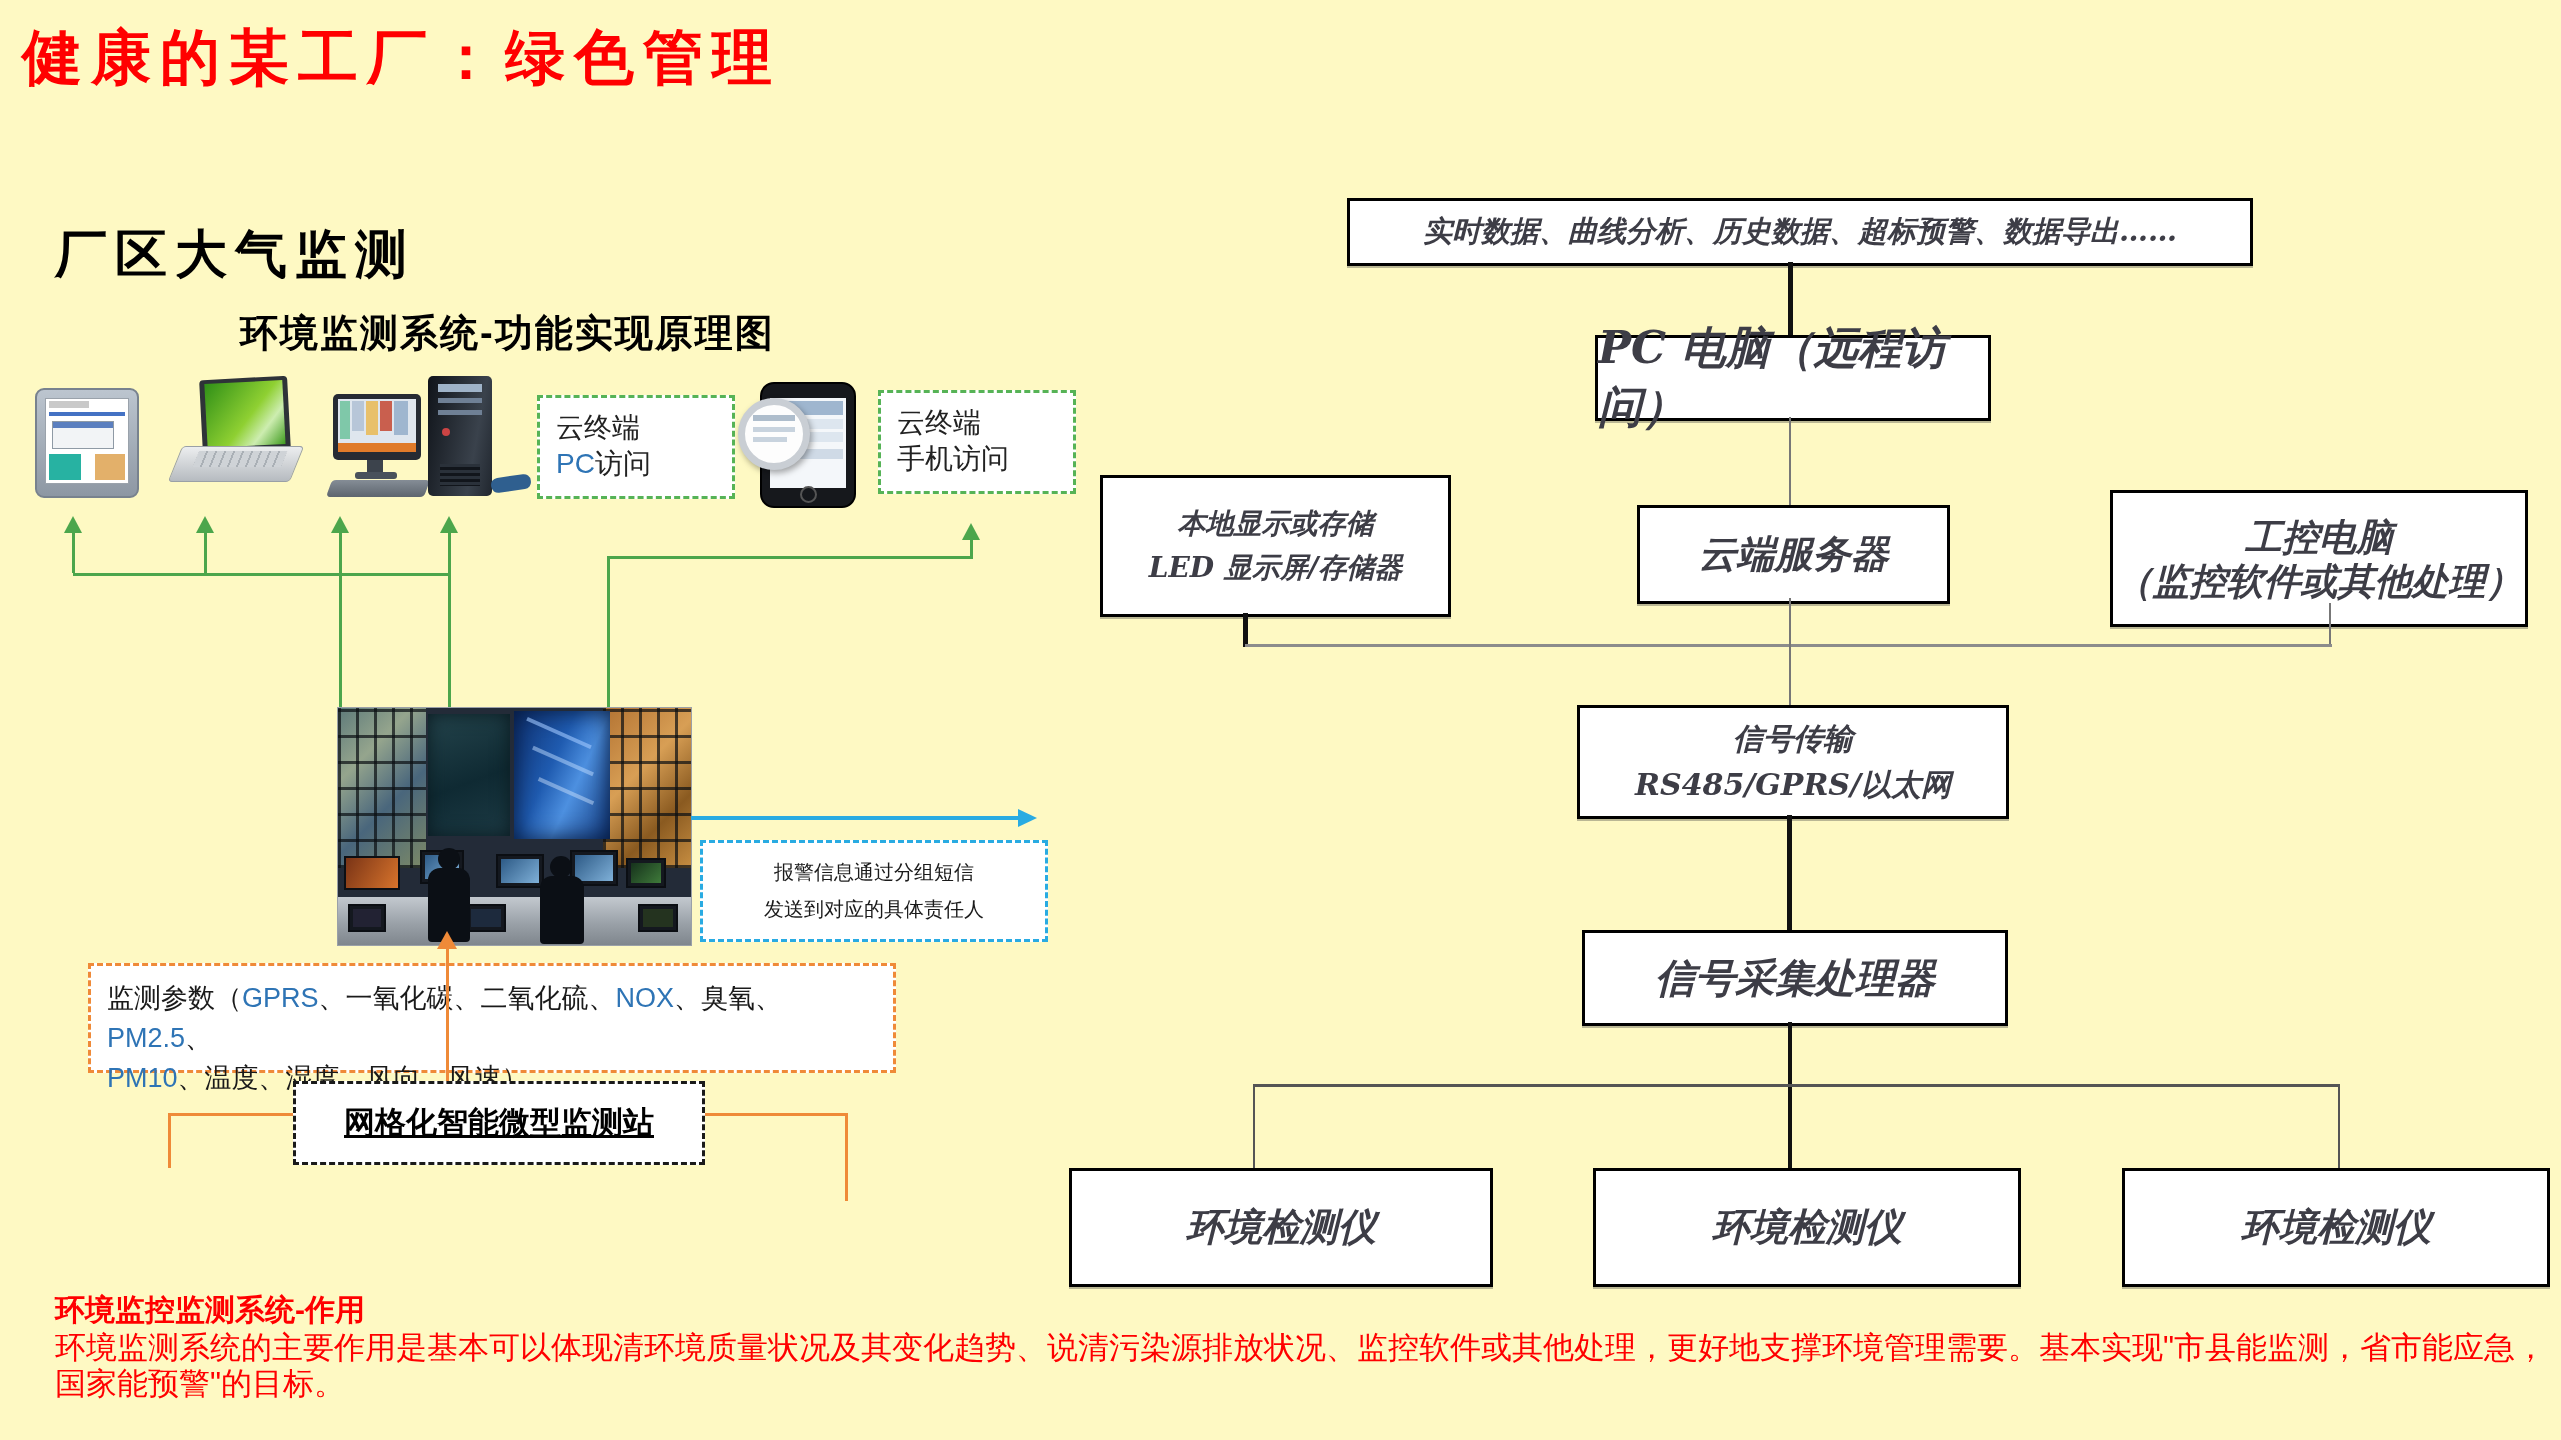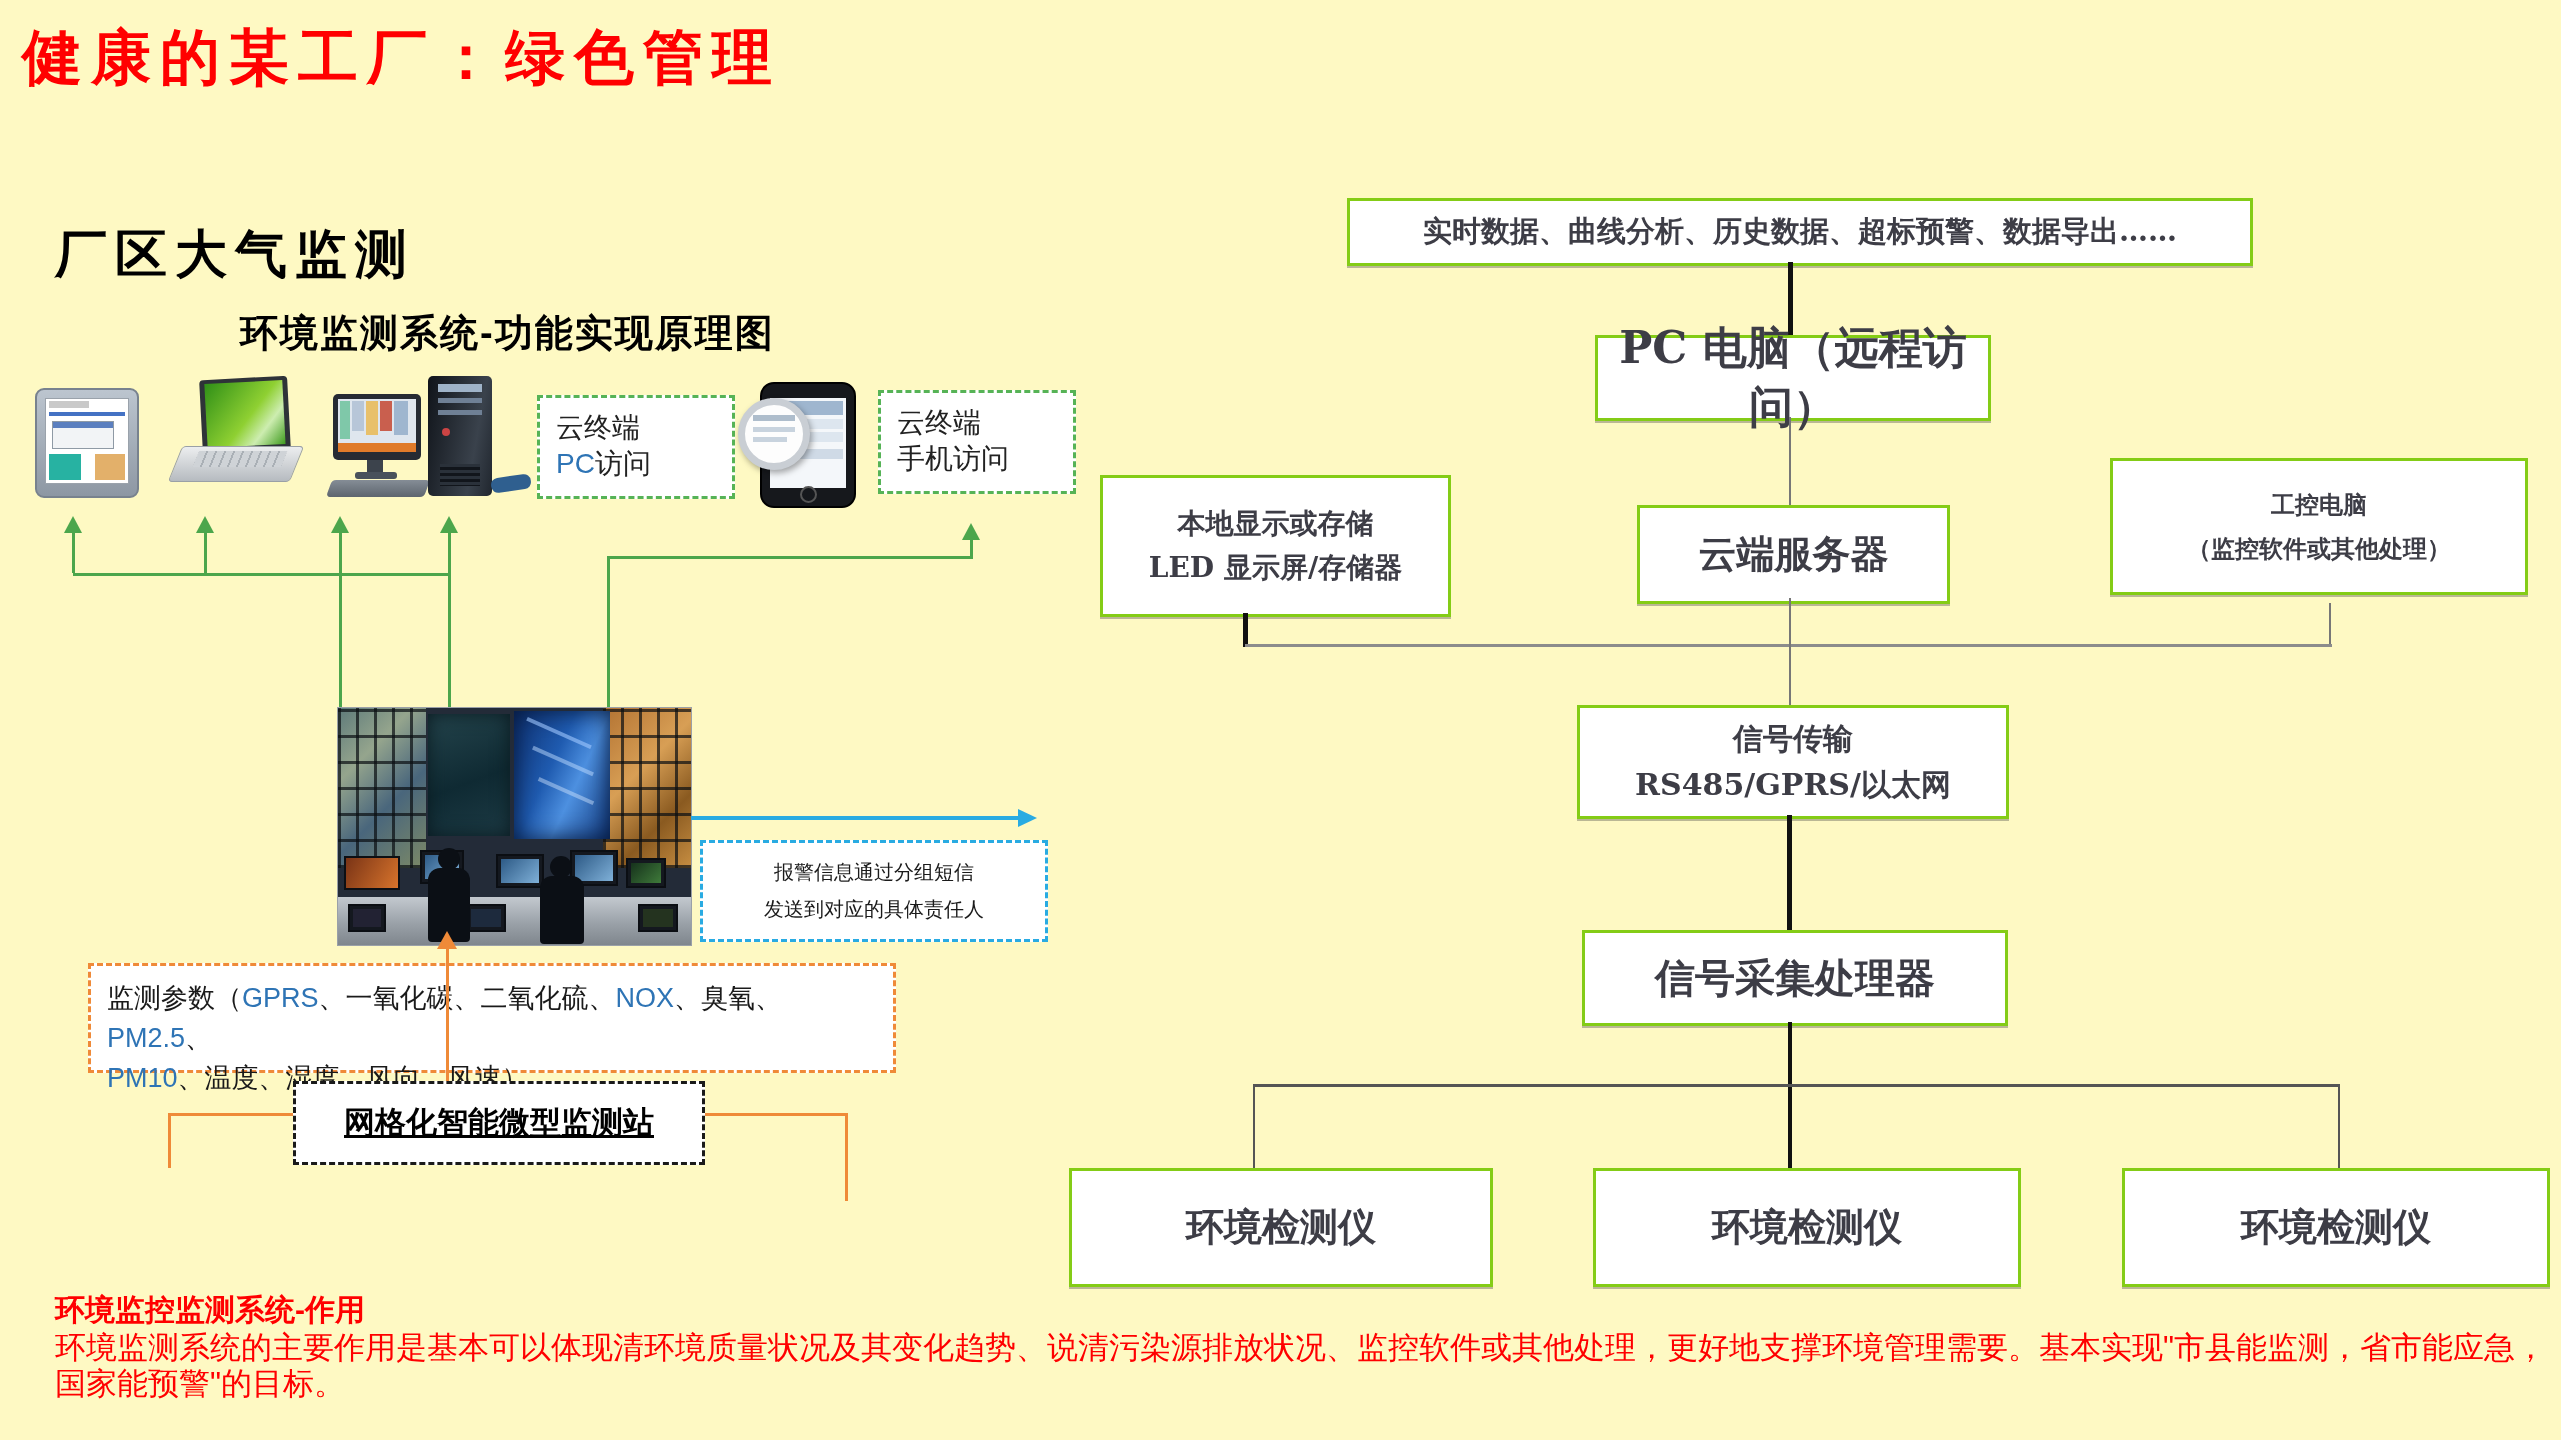--- a/index.html
+++ b/index.html
@@ -9,24 +9,24 @@
   .hline,.vline{position:absolute;}
   
   .main-title{font-size:60px;font-weight:bold;color:#ff0000;letter-spacing:9px;white-space:nowrap;}
   .section-title{font-size:52px;font-weight:bold;color:#000;letter-spacing:8px;white-space:nowrap;}
   .diagram-title{font-size:38px;font-weight:600;color:#000;letter-spacing:2px;white-space:nowrap;}
   
   .gdash{border:3px dashed #56b356;background:#fff;font-size:28px;line-height:36px;
          padding:12px 16px;color:#222;}
   .em-blue{color:#2e74b5;}
   
-  .fbox{position:absolute;background:#fff;border:3px solid #84cc16;color:#3d3d46;
+  .fbox{position:absolute;background:#fff;border:3px solid #000000;color:#3d3d46;
         display:flex;flex-direction:column;align-items:center;justify-content:center;
-        font-family:"DejaVu Serif",serif;font-weight:600;text-align:center;
-        box-shadow:0 2px 0 rgba(60,60,60,.35);}
+        font-family:"DejaVu Serif",serif;font-weight:600;
+        box-shadow:0 2px 0 rgba(60,60,60,.35);font-style:italic;}
   
   .bluedash{position:absolute;border:3px dashed #29abe2;background:#fff;color:#1a1a1a;
             font-size:20px;line-height:37px;display:flex;flex-direction:column;
             align-items:center;justify-content:center;text-align:center;}
   .orangedash{position:absolute;border:3px dashed #ef8a38;background:#fff;color:#1a1a1a;
               font-size:27px;line-height:40px;padding:12px 16px;}
   .blackdash{position:absolute;border:3px dashed #1a1a1a;background:#fff;color:#000;
              font-size:31px;font-weight:bold;display:flex;align-items:center;justify-content:center;}
   
   .tri-up{position:absolute;width:0;height:0;border-left:9px solid transparent;
@@ -229,21 +229,21 @@
 
   <div class="fbox" style="left:1100px;top:475px;width:345px;height:136px;font-size:28px;line-height:44px;">
     <div>本地显示或存储</div>
     <div>LED 显示屏/存储器</div>
   </div>
 
   <div class="fbox" style="left:1637px;top:505px;width:307px;height:93px;font-size:38px;">
     <div>云端服务器</div>
   </div>
 
-  <div class="fbox" style="left:2110px;top:458px;width:412px;height:131px;font-size:24px;line-height:44px;">
+  <div class="fbox" style="left:2110px;top:490px;width:412px;height:131px;font-size:37px;line-height:44px;">
     <div>工控电脑</div>
     <div>（监控软件或其他处理）</div>
   </div>
 
   <div class="vline" style="left:1243px;top:613px;width:5px;height:34px;background:#111;"></div>
   <div class="vline" style="left:2329px;top:603px;width:2px;height:44px;background:#777;"></div>
   <div class="hline" style="left:1245px;top:644px;width:1087px;height:3px;background:#8c8c8c;"></div>
   <div class="vline" style="left:1789px;top:598px;width:2px;height:107px;background:#777;"></div>
 
   <div class="fbox" style="left:1577px;top:705px;width:426px;height:108px;font-size:30px;line-height:46px;">

